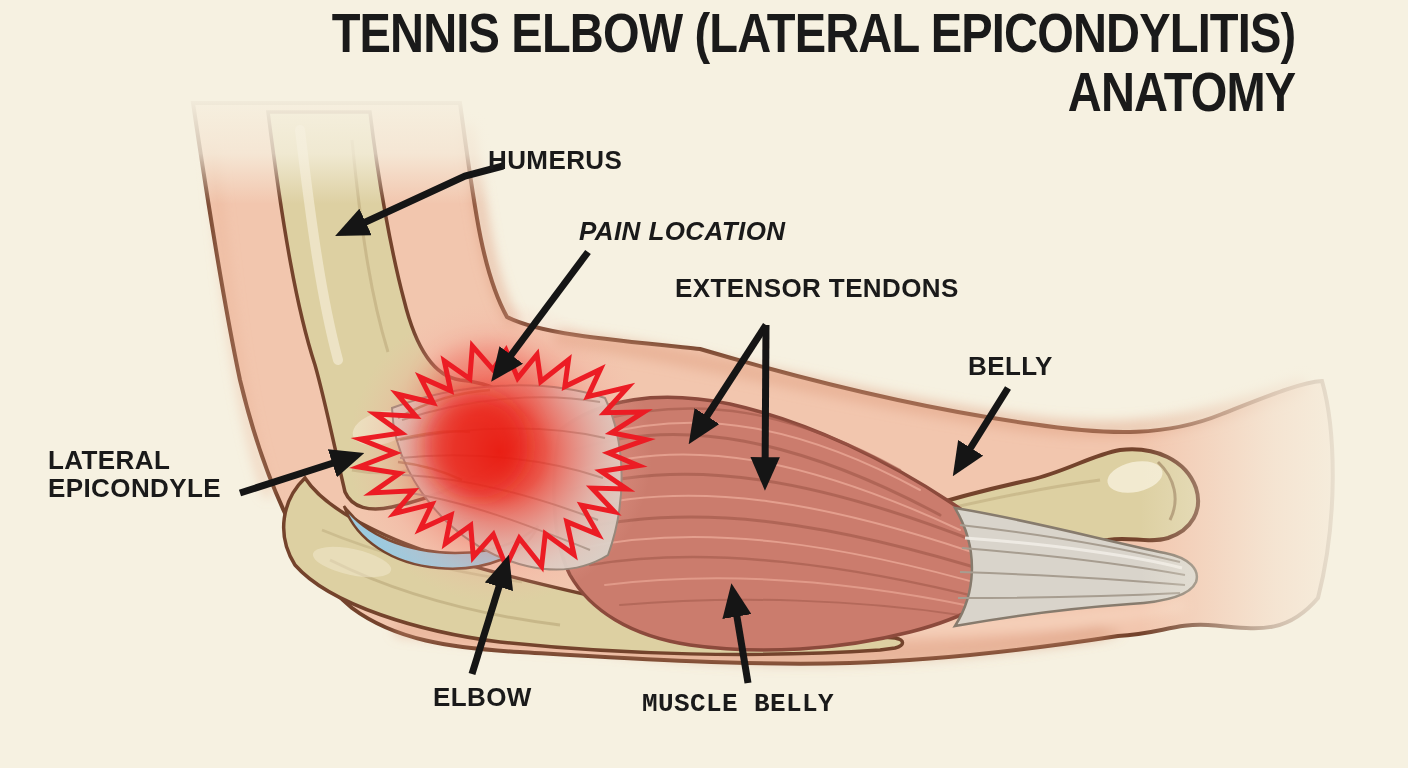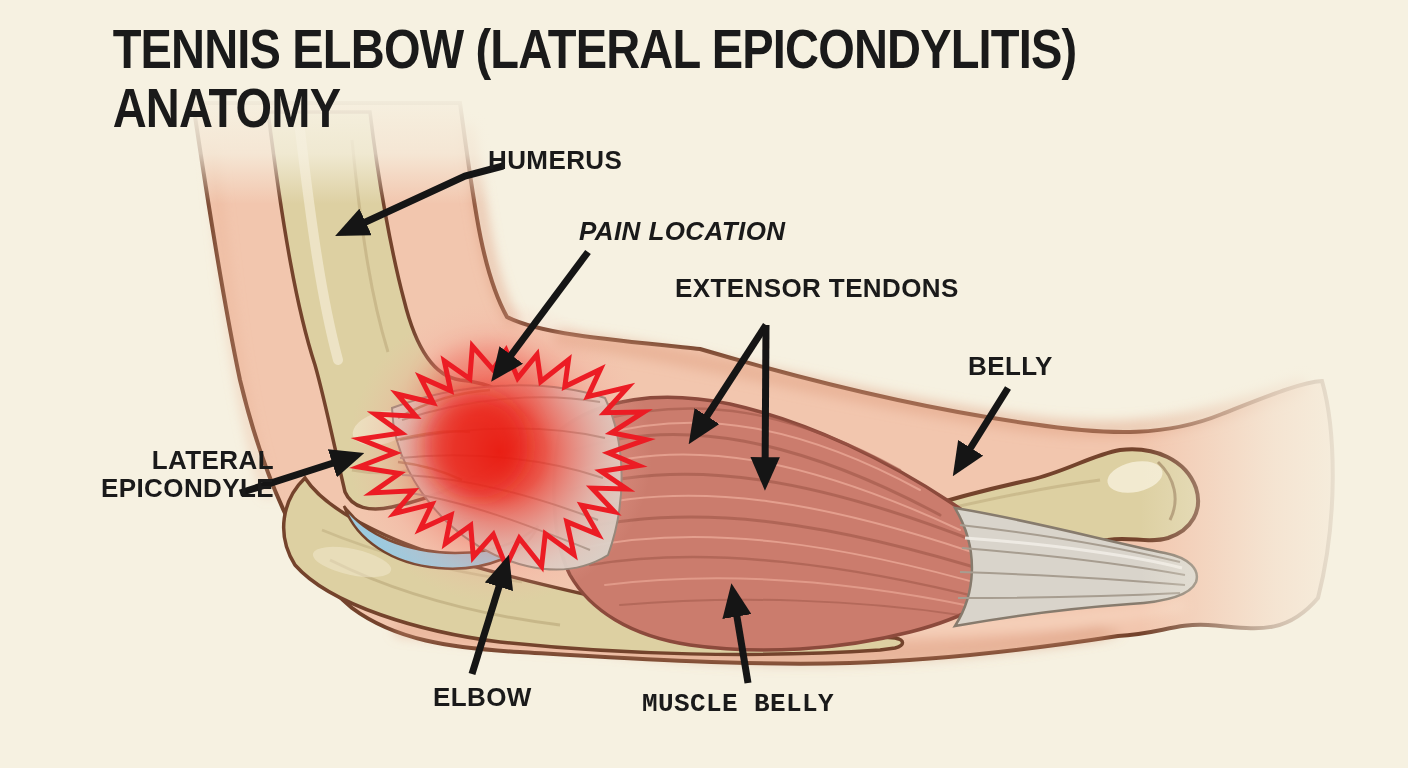--- a/index.html
+++ b/index.html
@@ -5,26 +5,26 @@
   :root{
     --background:#f6f1e1; --ink:#1a1a1a; --skin:#f2c6ae; --skin_shadow:#e2a687;
     --outline:#74432c; --bone:#ddd0a2; --bone_highlight:#f3ecd2; --muscle:#cb7c6d;
     --muscle_dark:#9e5647; --tendon:#d9d4cb; --cartilage:#9ccadf; --pain_red:#ec1c24;
   }
   *{margin:0;padding:0;box-sizing:border-box;}
   html,body{width:1408px;height:768px;overflow:hidden;}
   body{background:var(--background);position:relative;font-family:"Liberation Sans",sans-serif;}
   #stage{position:absolute;inset:0;width:1408px;height:768px;}
   svg{position:absolute;inset:0;}
-  .title{position:absolute;top:20px;left:0;right:0;text-align:left;}
+  .title{position:absolute;top:4px;left:0;right:0;text-align:right;}
   .title span{display:inline-block;font-weight:800;font-size:56px;line-height:1.05;
     letter-spacing:-1px;transform:scaleX(.84);color:var(--ink);}
   .lbl{position:absolute;font-weight:700;font-size:26px;line-height:1.06;color:var(--ink);
     letter-spacing:.4px;white-space:nowrap;}
-  #lbl-epicondyle{white-space:normal;width:188px;text-align:right;margin-left:38px;}
+  #lbl-epicondyle{white-space:normal;width:188px;text-align:left;}
 </style>
 </head>
 <body>
 
 <div id="stage">
 
 <svg viewBox="0 0 1408 768" width="1408" height="768">
   <defs>
     <marker id="ah" markerWidth="4.8" markerHeight="4.2" refX="3.4" refY="2.1" orient="auto">
       <path d="M0,0 L4.8,2.1 L0,4.2 Z" fill="#151515"></path>

